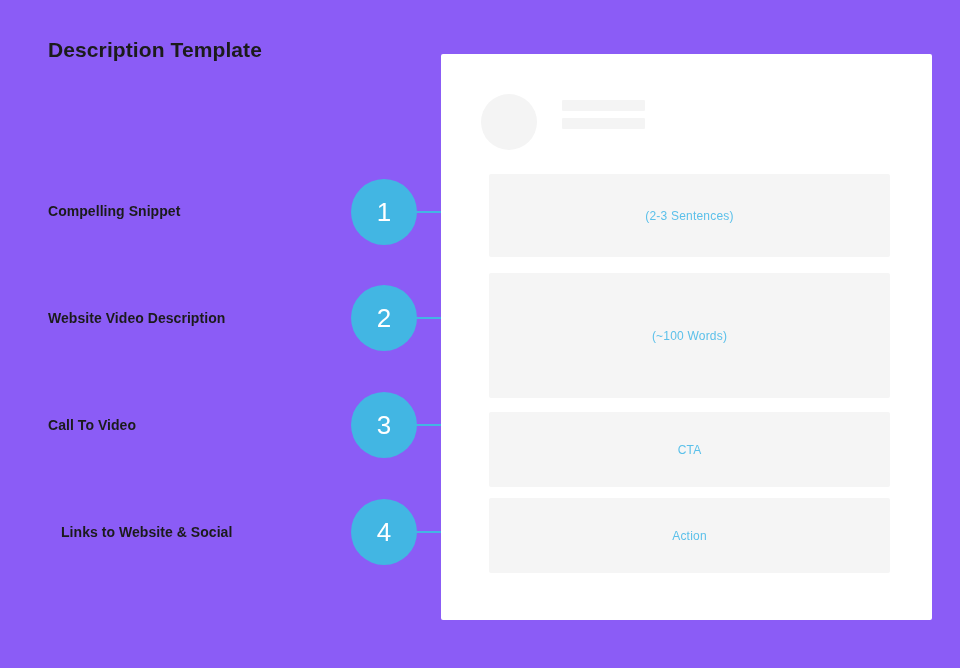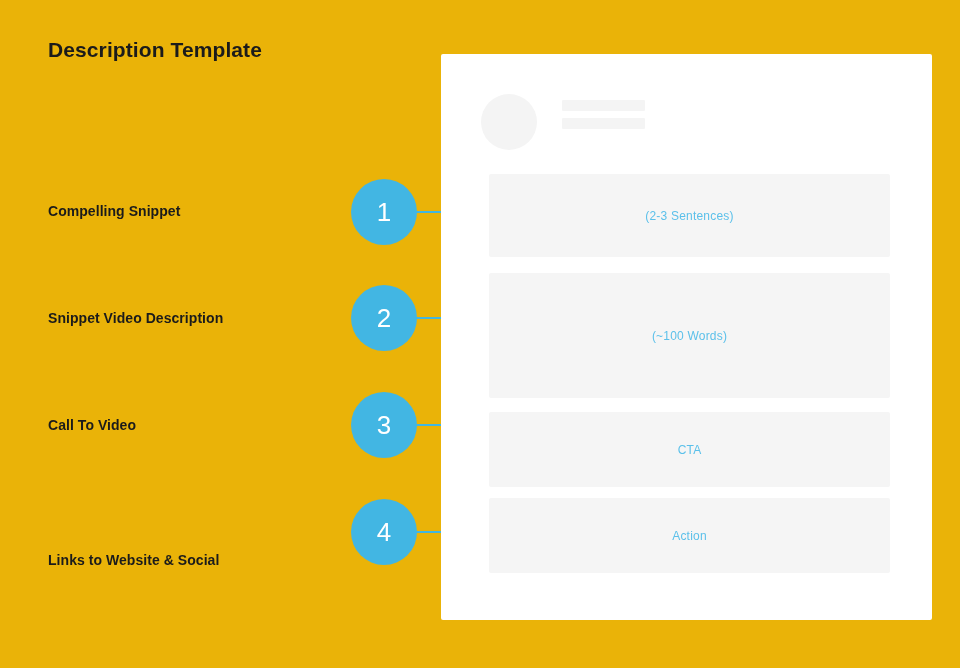--- a/index.html
+++ b/index.html
@@ -11,21 +11,21 @@
     width: 960px;
     height: 668px;
     background: #f5f5f5;
     font-family: "Liberation Sans", sans-serif;
     overflow: hidden;
   }
   #root {
     position: relative;
     width: 960px;
     height: 668px;
-    background: #eab308;
+    background: #8b5cf6;
   }
 
   
   .page-title {
     position: absolute;
     left: 48px;
     top: 38px;
     font-size: 21px;
     font-weight: bold;
     color: #1b1b1b;
@@ -128,23 +128,23 @@
   }
 </style>
 </head>
 <body>
 
 <div id="root">
 
   <div class="page-title">Description Template</div>
 
   <div class="step-label" style="top:211px;">Compelling Snippet</div>
-  <div class="step-label" style="top:318px;">Snippet Video Description</div>
+  <div class="step-label" style="top:318px;">Website Video Description</div>
   <div class="step-label" style="top:425px;">Call To Video</div>
-  <div class="step-label" style="top:560px;">Links to Website &amp; Social</div>
+  <div class="step-label" style="top:532px;margin-left:13px;">Links to Website &amp; Social</div>
 
   <div class="step-circle" style="top:212px;">
     <span>1</span>
   </div>
   <div class="step-circle" style="top:318px;">
     <span>2</span>
   </div>
   <div class="step-circle" style="top:425px;">
     <span>3</span>
   </div>

